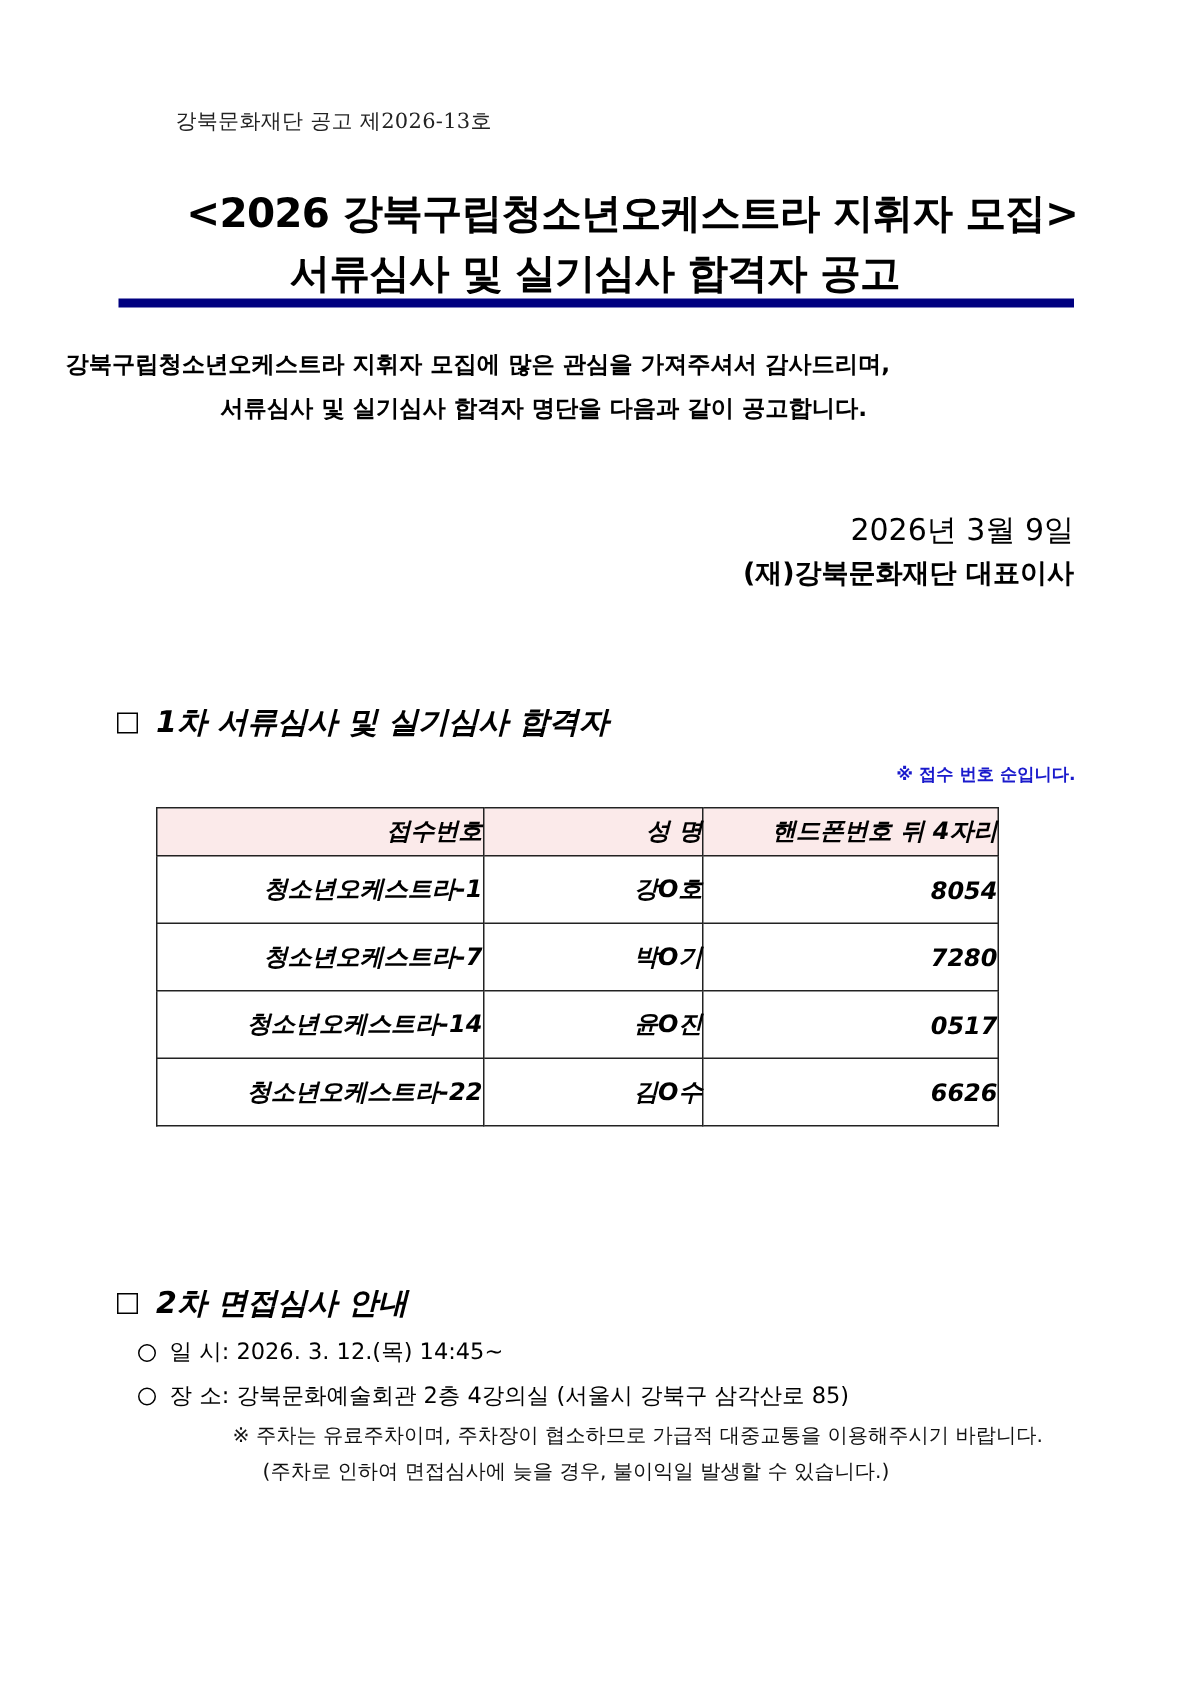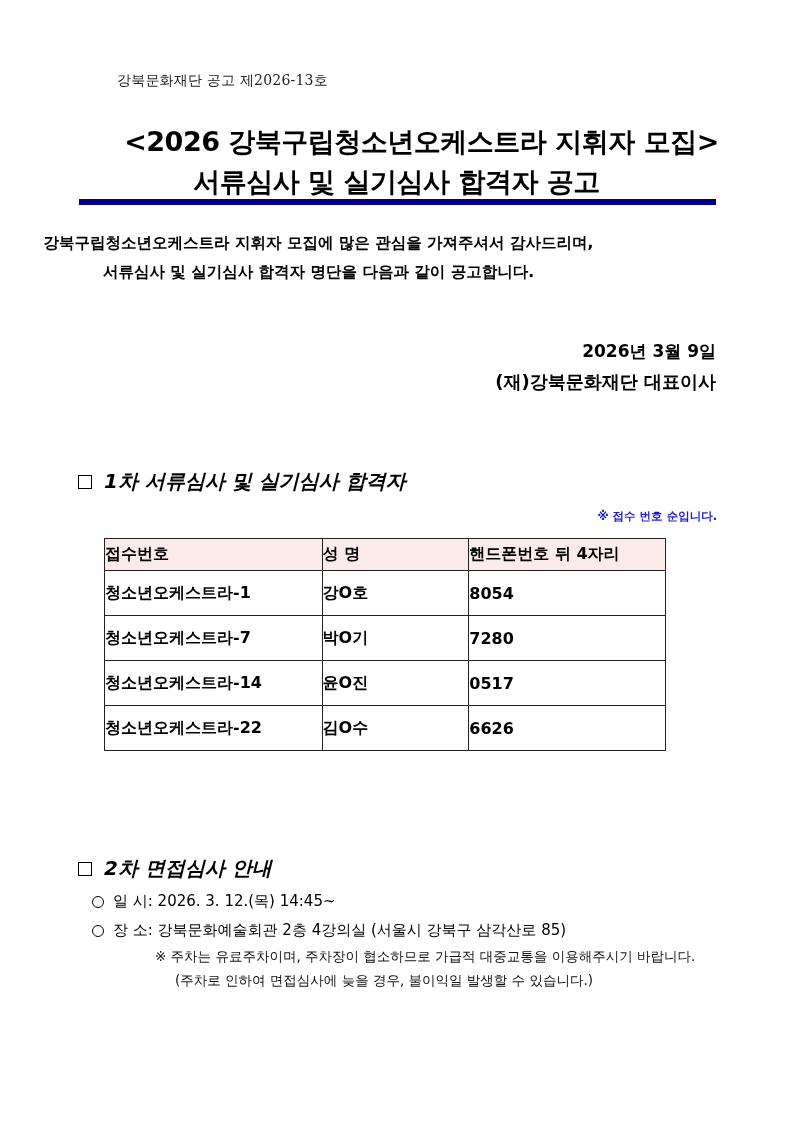--- a/index.html
+++ b/index.html
@@ -8,32 +8,32 @@
   .abs { position: absolute; }
   .notice-no { left: 78px; top: 72px; font-family: "DejaVu Serif", "Liberation Serif", serif;
                font-size: 14px; color: #222; letter-spacing: 0.2px; margin-left: 39px; }
   .title { left: 0; width: 793px; text-align: center; font-weight: bold; font-size: 27px;
            letter-spacing: -0.5px; }
   .title1 { top: 124px; margin-left: 25px; }
   .title2 { top: 164px; }
   .rule { left: 79px; top: 199px; width: 637px; height: 6px; background: #000080; }
   .intro { left: 0; width: 637px; text-align: center; font-size: 15.5px; font-weight: bold; }
   .intro1 { top: 233px; }
-  .intro2 { top: 262px; }
-  .date { right: 77px; top: 340px; font-size: 17px; font-weight: bold; }
+  .intro2 { top: 262px; padding-left: 44px; }
+  .date { right: 77px; top: 340px; font-size: 20px; font-weight: normal; }
   .signer { right: 77px; top: 370px; font-size: 18px; font-weight: bold; }
   .sec-head { left: 78px; font-size: 20px; font-weight: bold; display: flex; align-items: center; font-style: italic; }
   .sec-head .box { display: inline-block; width: 14px; height: 14px; border: 1.5px solid #000;
                    margin-right: 12px; box-sizing: border-box; }
   .sec1 { top: 468px; }
   .sec2 { top: 855px; }
   .note-blue { right: 76px; top: 509px; font-size: 11.5px; font-weight: bold; color: #1a1acc; }
   table.res { position: absolute; left: 104px; top: 538px; width: 562px; border-collapse: collapse;
               font-size: 16px; font-weight: bold; }
-  table.res th, table.res td { border: 1.3px solid #222; text-align: left; padding: 0; }
+  table.res th, table.res td { border: 1.3px solid #222; text-align: right; padding: 0; font-style: italic; }
   table.res th { background: #fbeaea; height: 31px; font-weight: bold; }
   table.res td { height: 44px; }
   table.res col.c1 { width: 218px; }
   table.res col.c2 { width: 147px; }
   table.res col.c3 { width: 197px; }
   .bullet { left: 92px; font-size: 15px; display: flex; align-items: center; }
   .bullet .circ { display: inline-block; width: 12px; height: 12px; border: 1.3px solid #000;
                   border-radius: 50%; margin-right: 9px; box-sizing: border-box; }
   .b1 { top: 892px; }
   .b2 { top: 921px; }

